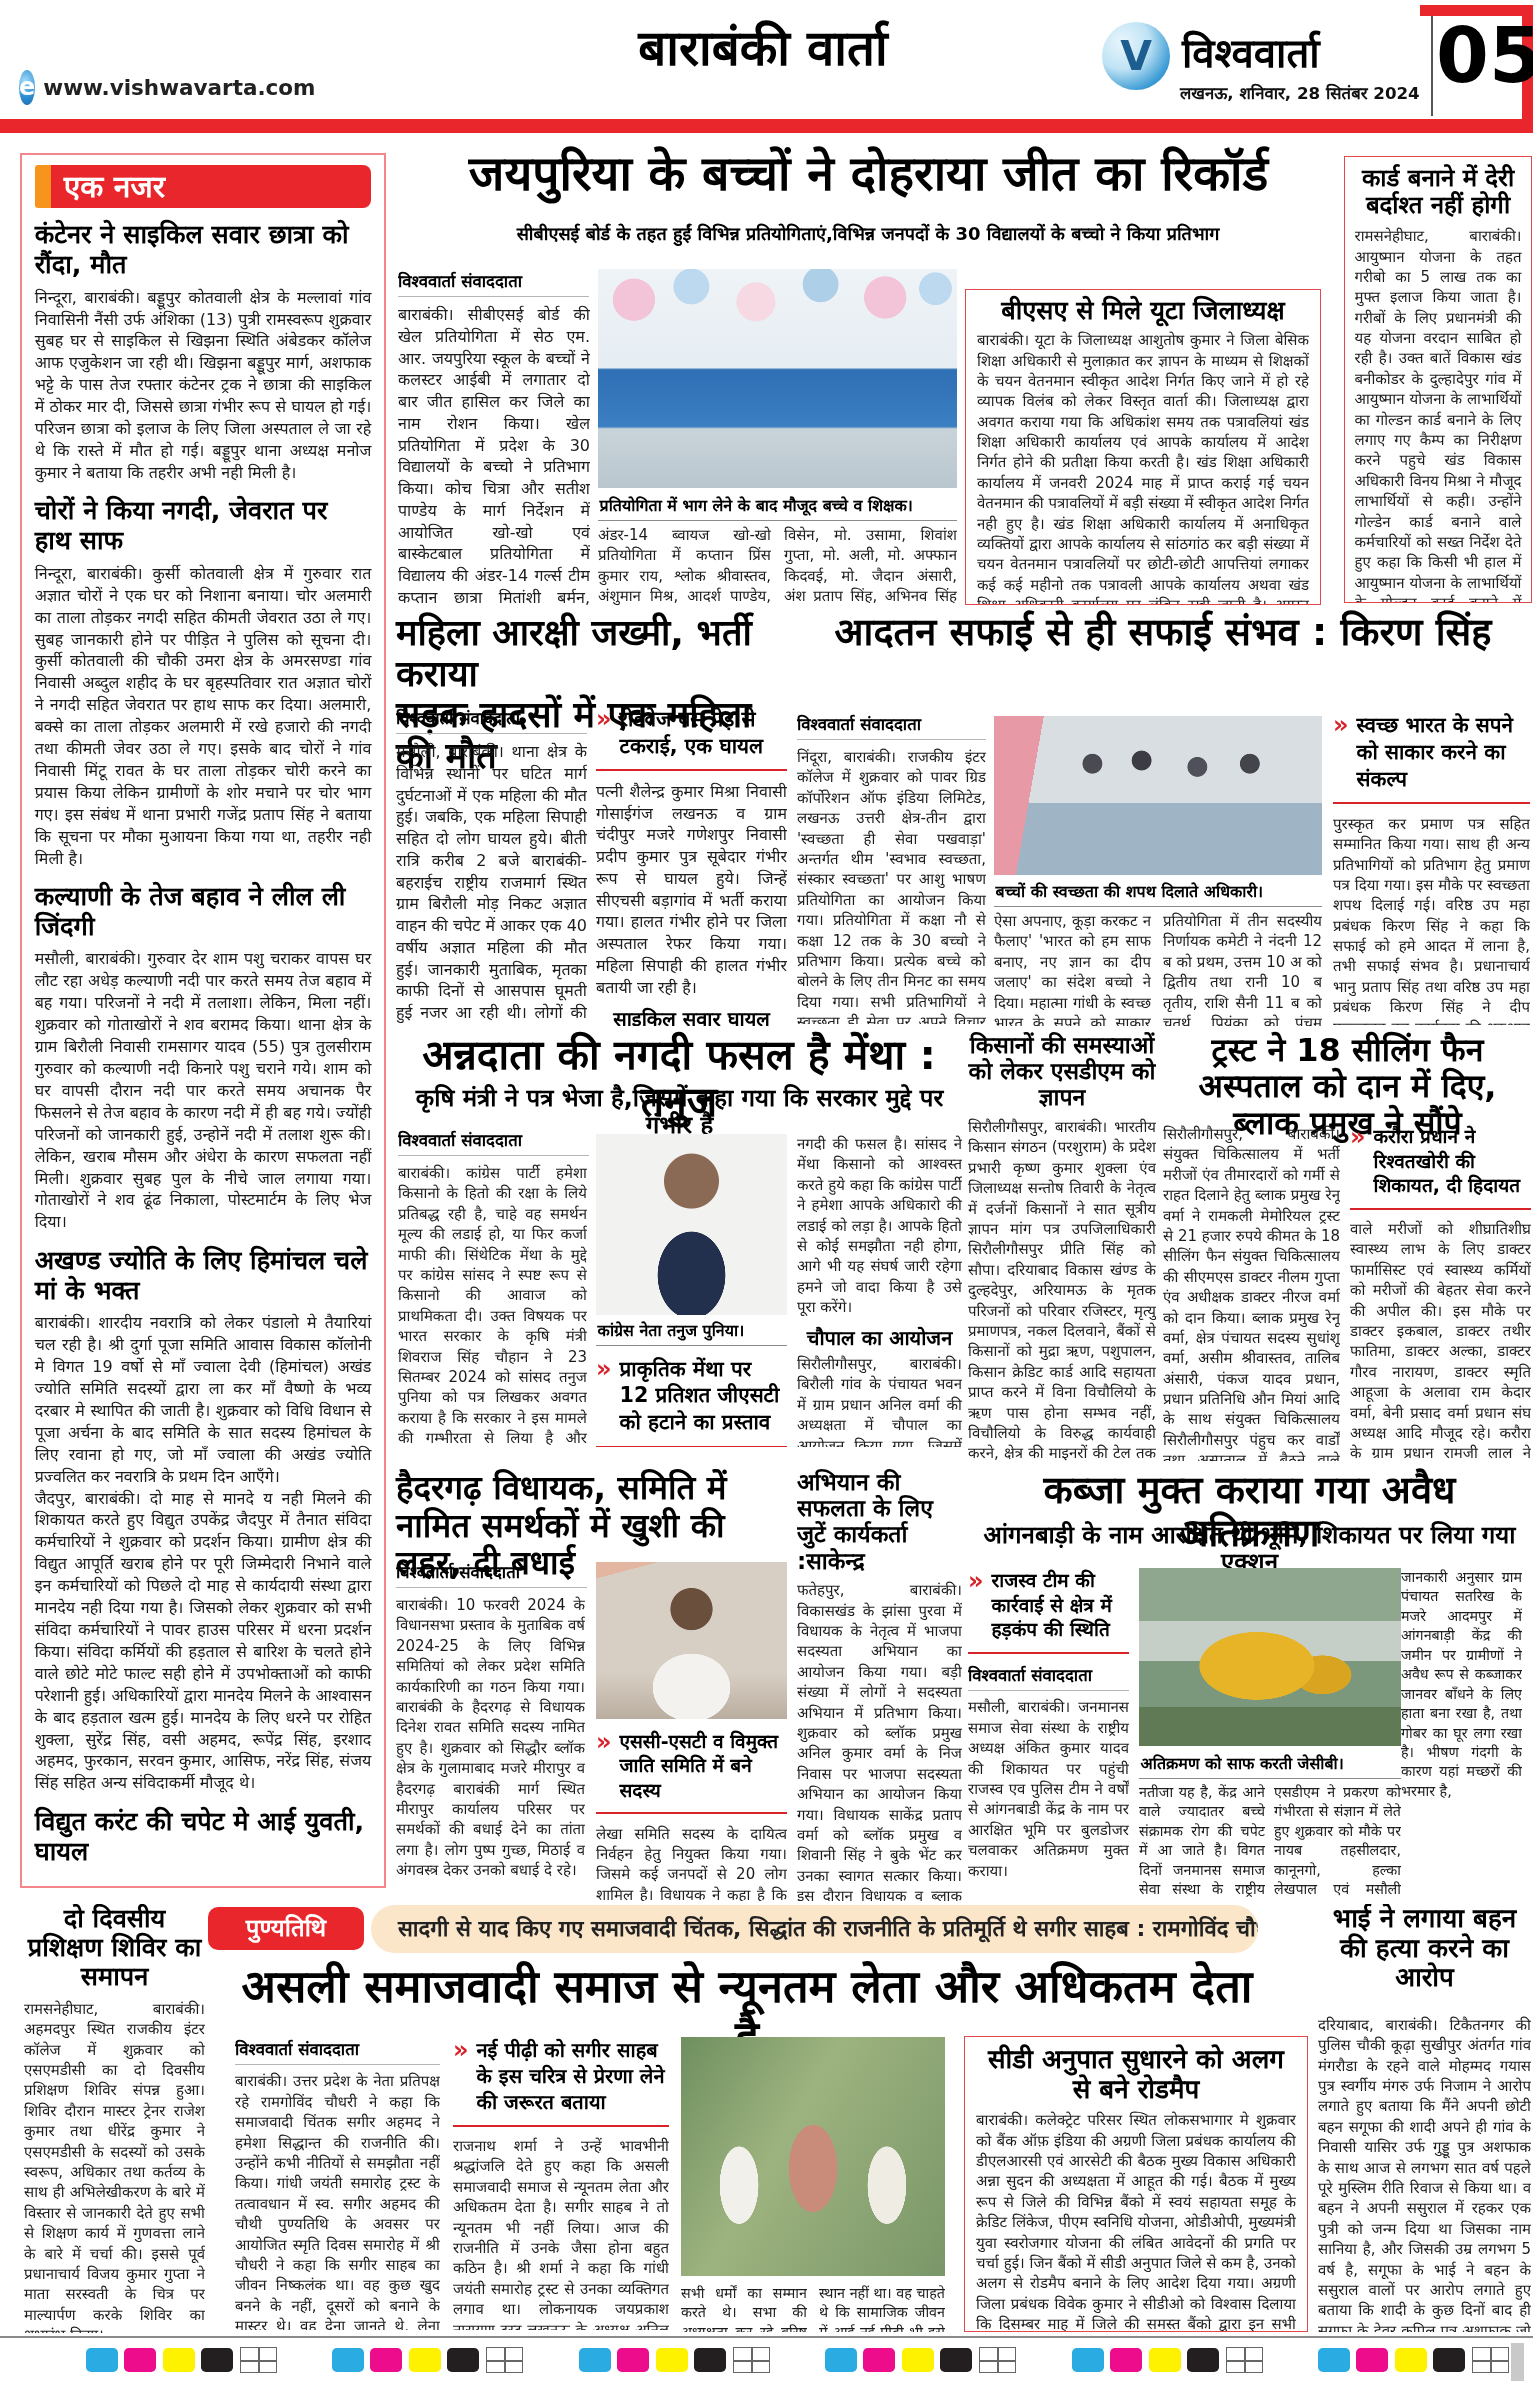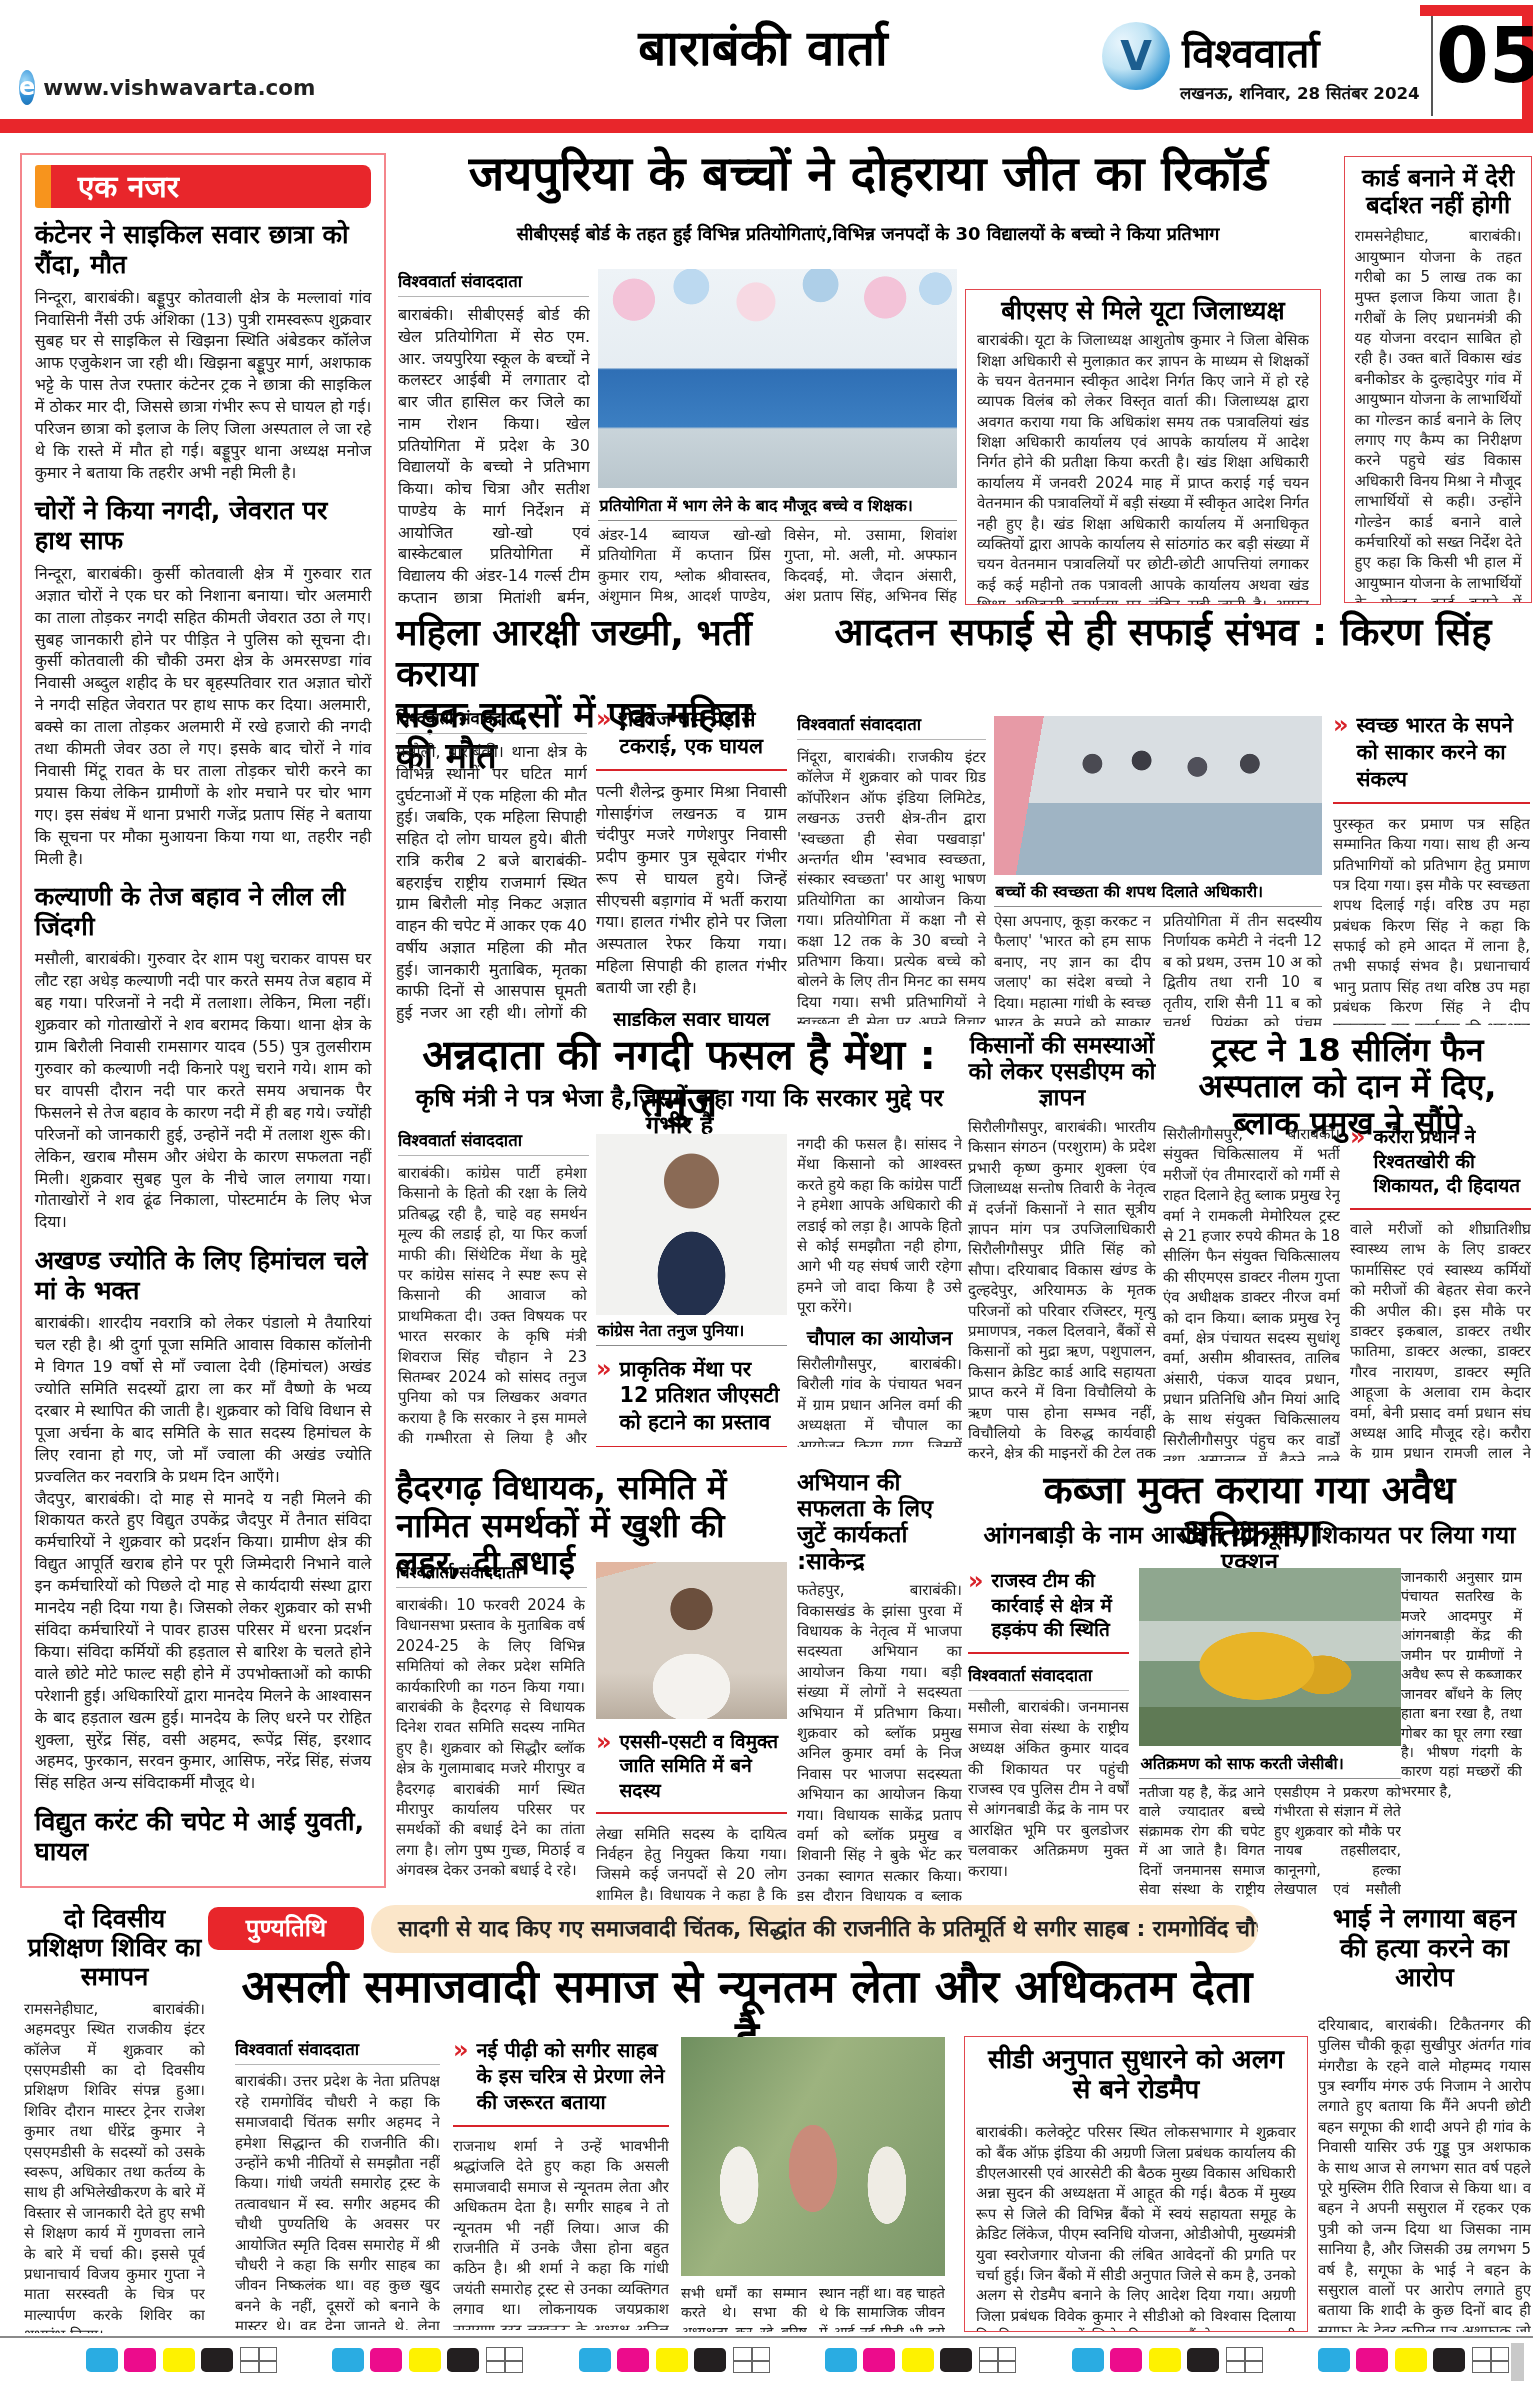--- a/index.html
+++ b/index.html
@@ -16,21 +16,21 @@
        padding:4px 1.6px;overflow:hidden;white-space:nowrap;}
   .bullet-wrap{border-bottom:2.4px solid #d8232a;padding-bottom:9.5px;margin-bottom:9.5px;}
   .bullet{display:flex;gap:8px;font-weight:700;font-size:20.7px;line-height:1.3;color:#000;}
   .chev{color:#d8232a;font-weight:800;font-size:24px;line-height:1.1;flex:0 0 auto;}
   .subhead2{font-weight:800;font-size:20px;text-align:center;color:#000;margin:6.4px 0 3.2px 0;}
   .sb-title{font-weight:800;font-size:25.4px;line-height:1.18;color:#000;margin:12.7px 0 6.4px 0;text-align:left;}
   .sb-body{font-size:16px;line-height:1.37;text-align:justify;color:#1c1c1c;}
   .eknazar{display:flex;align-items:stretch;height:43px;margin:1.6px 0 4.8px 0;}
   .eknazar .or{width:16px;background:#f7941d;border-radius:3.2px 0 0 3.2px;}
   .eknazar .rd{flex:1;background:#e8262b;border-radius:0 8px 8px 0;color:#fff;
-               font-weight:800;font-size:30px;line-height:43px;padding-left:27px;}
+               font-weight:800;font-size:30px;line-height:43px;padding-left:13px;}
   .chip{width:32px;height:24px;border-radius:4.8px;display:inline-block;margin-right:6.4px;}
   .reg{width:35px;height:24px;border:1.6px solid #666;display:inline-block;position:relative;}
   .reg:before{content:"";position:absolute;left:50%;top:0;width:1.6px;height:100%;background:#666;}
   .reg:after{content:"";position:absolute;top:50%;left:0;height:1.6px;width:100%;background:#666;}
   .markgroup{position:absolute;top:0;display:flex;align-items:center;}
 </style>
 </head>
 <body>
 
 <div class="page">
@@ -265,21 +265,21 @@
   </div>
   <div class="abs" style="left:681px;top:2037px;width:264px;height:239px;background:
       radial-gradient(ellipse 40px 72px at 50% 55%,#c98b7a 0 60%,rgba(0,0,0,0) 61%),
       radial-gradient(ellipse 32px 64px at 22% 62%,#f2f0ea 0 60%,rgba(0,0,0,0) 61%),
       radial-gradient(ellipse 32px 64px at 78% 62%,#efece4 0 60%,rgba(0,0,0,0) 61%),
       linear-gradient(120deg,#6f8f5f 0%,#9db37f 40%,#7a9668 100%);"></div>
   <div class="abs jbody sm" style="left:681px;top:2284px;width:126px;height:48px;font-size:14.3px;">सभी धर्मों का सम्मान करते थे। सभा की अध्यक्षता कर रहे वरिष्ठ पत्रकार धीरेन्द्र नाथ श्रीवास्तव ने कहा कि सगीर अहमद समाजवादी आंदोलन में संत परंपरा के संवाहक थे।</div>
   <div class="abs jbody sm" style="left:819px;top:2284px;width:126px;height:48px;font-size:14.3px;">स्थान नहीं था। वह चाहते थे कि सामाजिक जीवन में आई नई पीढ़ी भी इसे आत्मसात करे। इस मौके पर समाजसेवी सलाहउद्दीन किदवई आदि लोग मौजूद रहे।</div>
 
   <div class="abs rbox" style="left:964px;top:2036px;width:344px;height:296px;padding:8px 11px;overflow:hidden;">
-    <div class="hl" style="font-size:26px;margin-bottom:18px;">सीडी अनुपात सुधारने को अलग से बने रोडमैप</div>
+    <div class="hl" style="font-size:26px;margin-bottom:6px;">सीडी अनुपात सुधारने को अलग से बने रोडमैप</div>
     <div class="jbody sm">बाराबंकी। कलेक्ट्रेट परिसर स्थित लोकसभागार मे शुक्रवार को बैंक ऑफ़ इंडिया की अग्रणी जिला प्रबंधक कार्यालय की डीएलआरसी एवं आरसेटी की बैठक मुख्य विकास अधिकारी अन्ना सुदन की अध्यक्षता में आहूत की गई। बैठक में मुख्य रूप से जिले की विभिन्न बैंको में स्वयं सहायता समूह के क्रेडिट लिंकेज, पीएम स्वनिधि योजना, ओडीओपी, मुख्यमंत्री युवा स्वरोजगार योजना की लंबित आवेदनों की प्रगति पर चर्चा हुई। जिन बैंको में सीडी अनुपात जिले से कम है, उनको अलग से रोडमैप बनाने के लिए आदेश दिया गया। अग्रणी जिला प्रबंधक विवेक कुमार ने सीडीओ को विश्वास दिलाया कि दिसम्बर माह में जिले की समस्त बैंको द्वारा इन सभी लक्ष्यों को प्राप्त कर लिया जायेगा। इसके उपरान्त आरसेटी निदेशक विशाल गुप्ता ने अपने संस्थान की प्रगति भी बैठक में रखी। साथ ही कहा कि इस कार्य में लापरवाही बर्दाश्त नहीं की जाएगी। बैठक में जिला स्तरीय अधिकारी एवं विभिन्न बैंको के जिला समन्वयक उपस्थित रहे।</div>
   </div>
 
   <div class="abs" style="left:1318px;top:1904px;width:213px;height:428px;overflow:hidden;">
     <div class="hl" style="font-size:26px;margin-bottom:22px;">भाई ने लगाया बहन की हत्या करने का आरोप</div>
     <div class="jbody sm">दरियाबाद, बाराबंकी। टिकैतनगर की पुलिस चौकी कूढ़ा सुखीपुर अंतर्गत गांव मंगरौडा के रहने वाले मोहम्मद गयास पुत्र स्वर्गीय मंगरु उर्फ निजाम ने आरोप लगाते हुए बताया कि मैंने अपनी छोटी बहन सगूफा की शादी अपने ही गांव के निवासी यासिर उर्फ गुड्डू पुत्र अशफाक के साथ आज से लगभग सात वर्ष पहले पूरे मुस्लिम रीति रिवाज से किया था। व बहन ने अपनी ससुराल में रहकर एक पुत्री को जन्म दिया था जिसका नाम सानिया है, और जिसकी उम्र लगभग 5 वर्ष है, सगूफा के भाई ने बहन के ससुराल वालों पर आरोप लगाते हुए बताया कि शादी के कुछ दिनों बाद ही सगूफा के देवर कपिल पुत्र अशफाक जो कुवैत विदेश में रहते हैं वह हमारी बहन की शादी से खुश नहीं थे। सगूफा के ससुराल पक्ष के लोग सगूफा की छोटी-छोटी बातों को लेकर उससे मारपीट करते रहते थे।</div>
   </div>
 
   <div class="abs" style="left:0;top:2336px;width:1533px;height:1.6px;background:#8a8a8a;"></div>
   <div class="abs" style="left:0;top:2347px;width:1533px;height:27px;">

